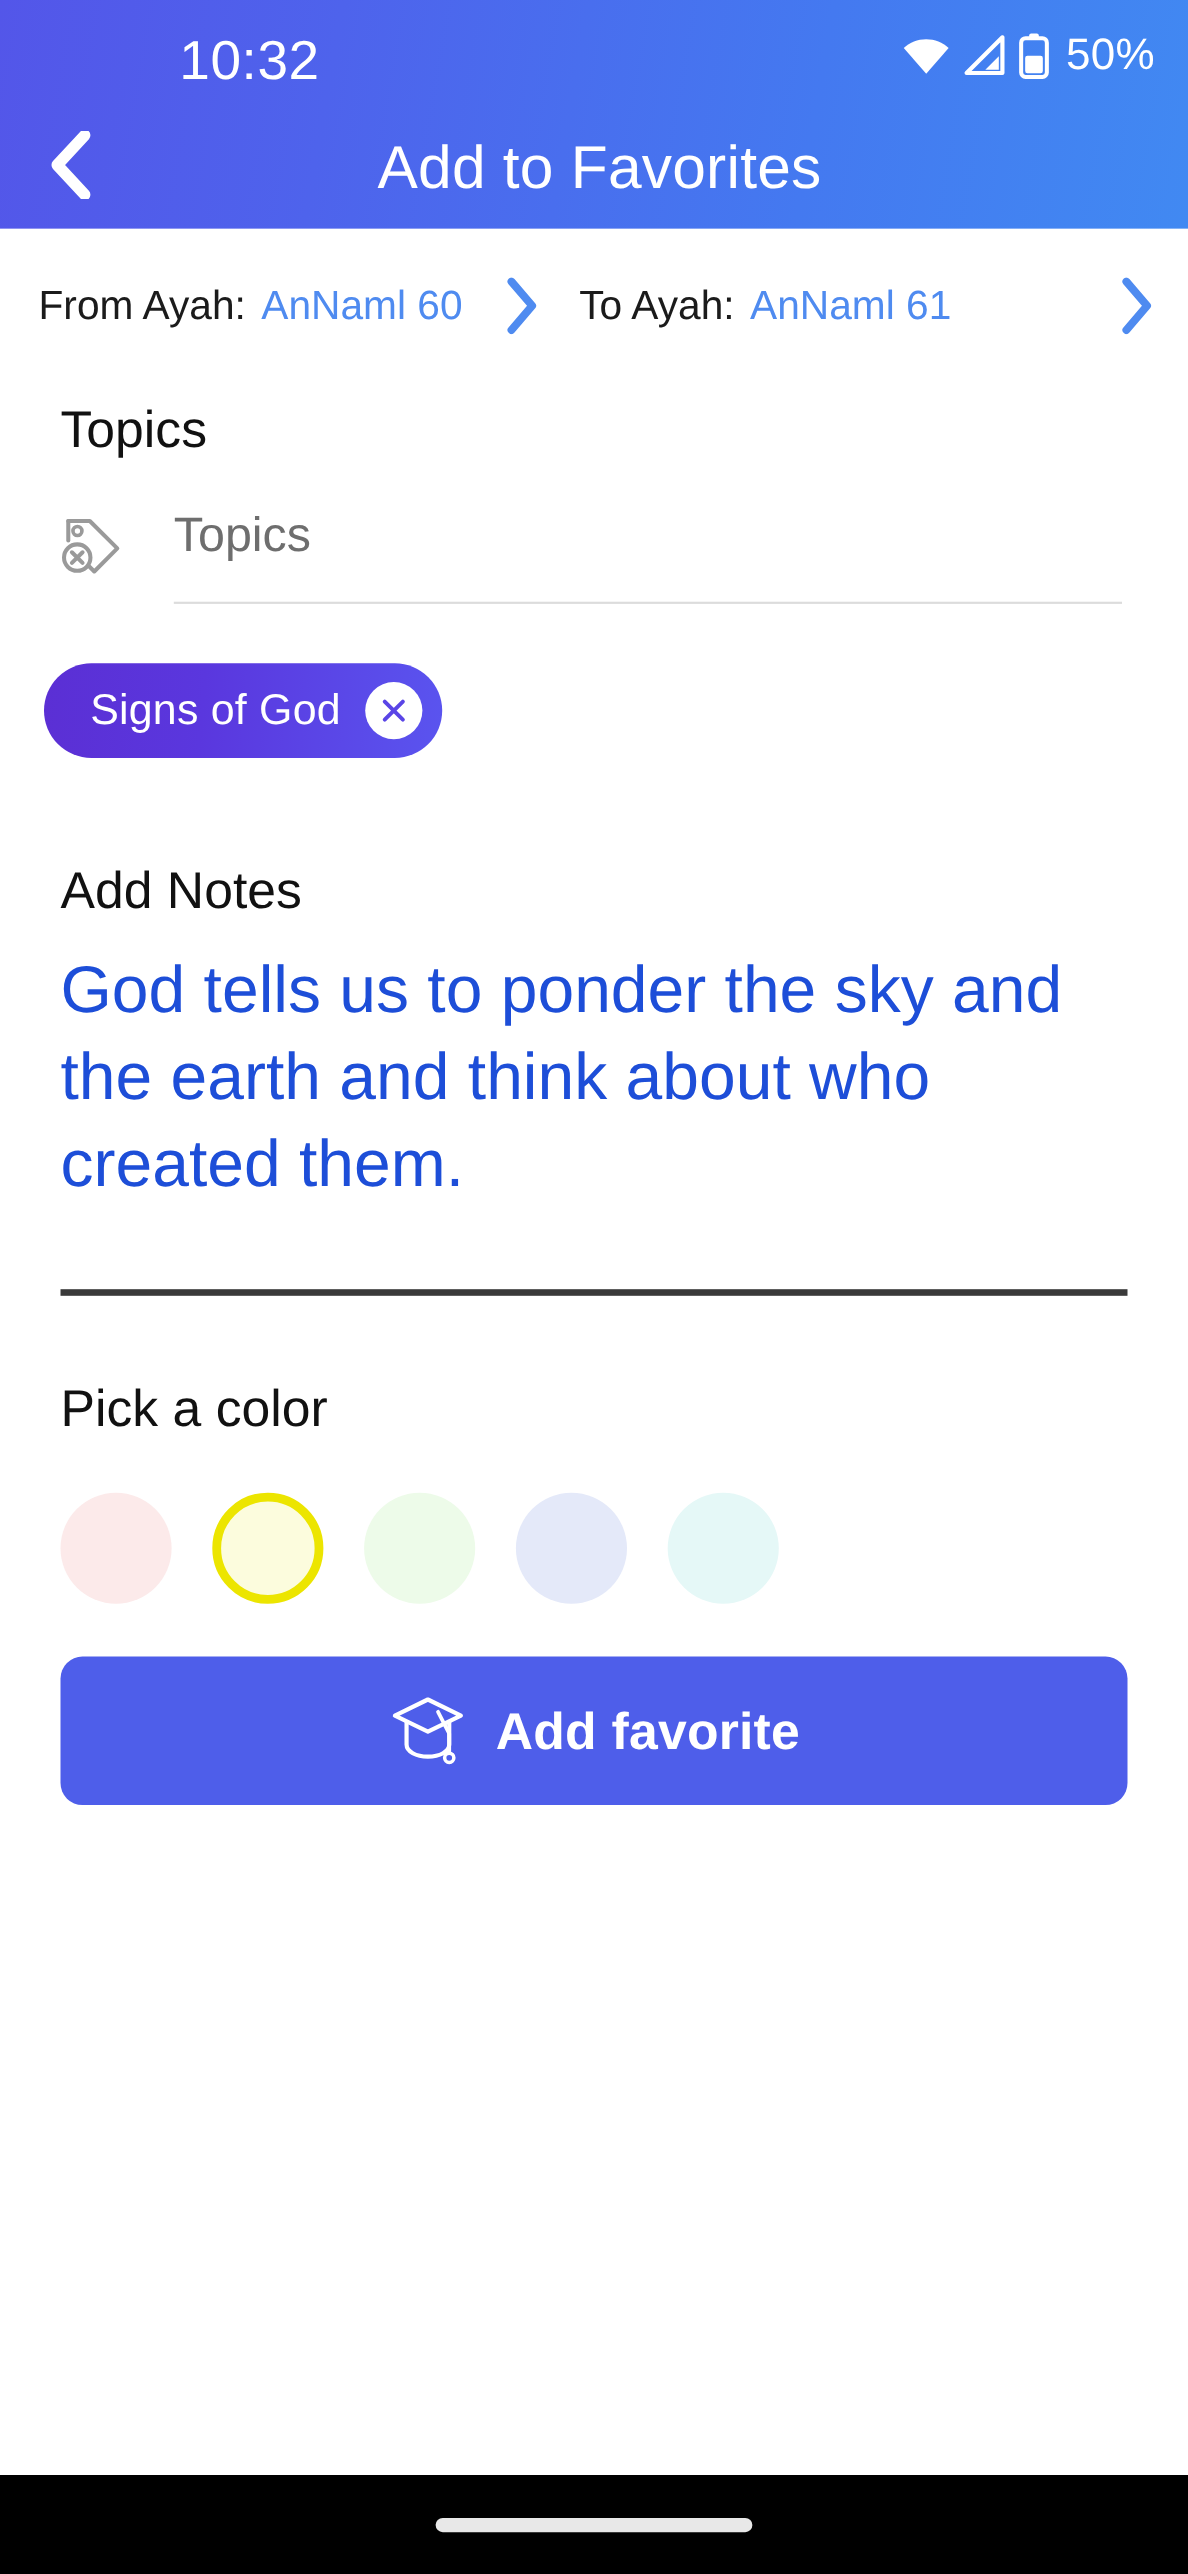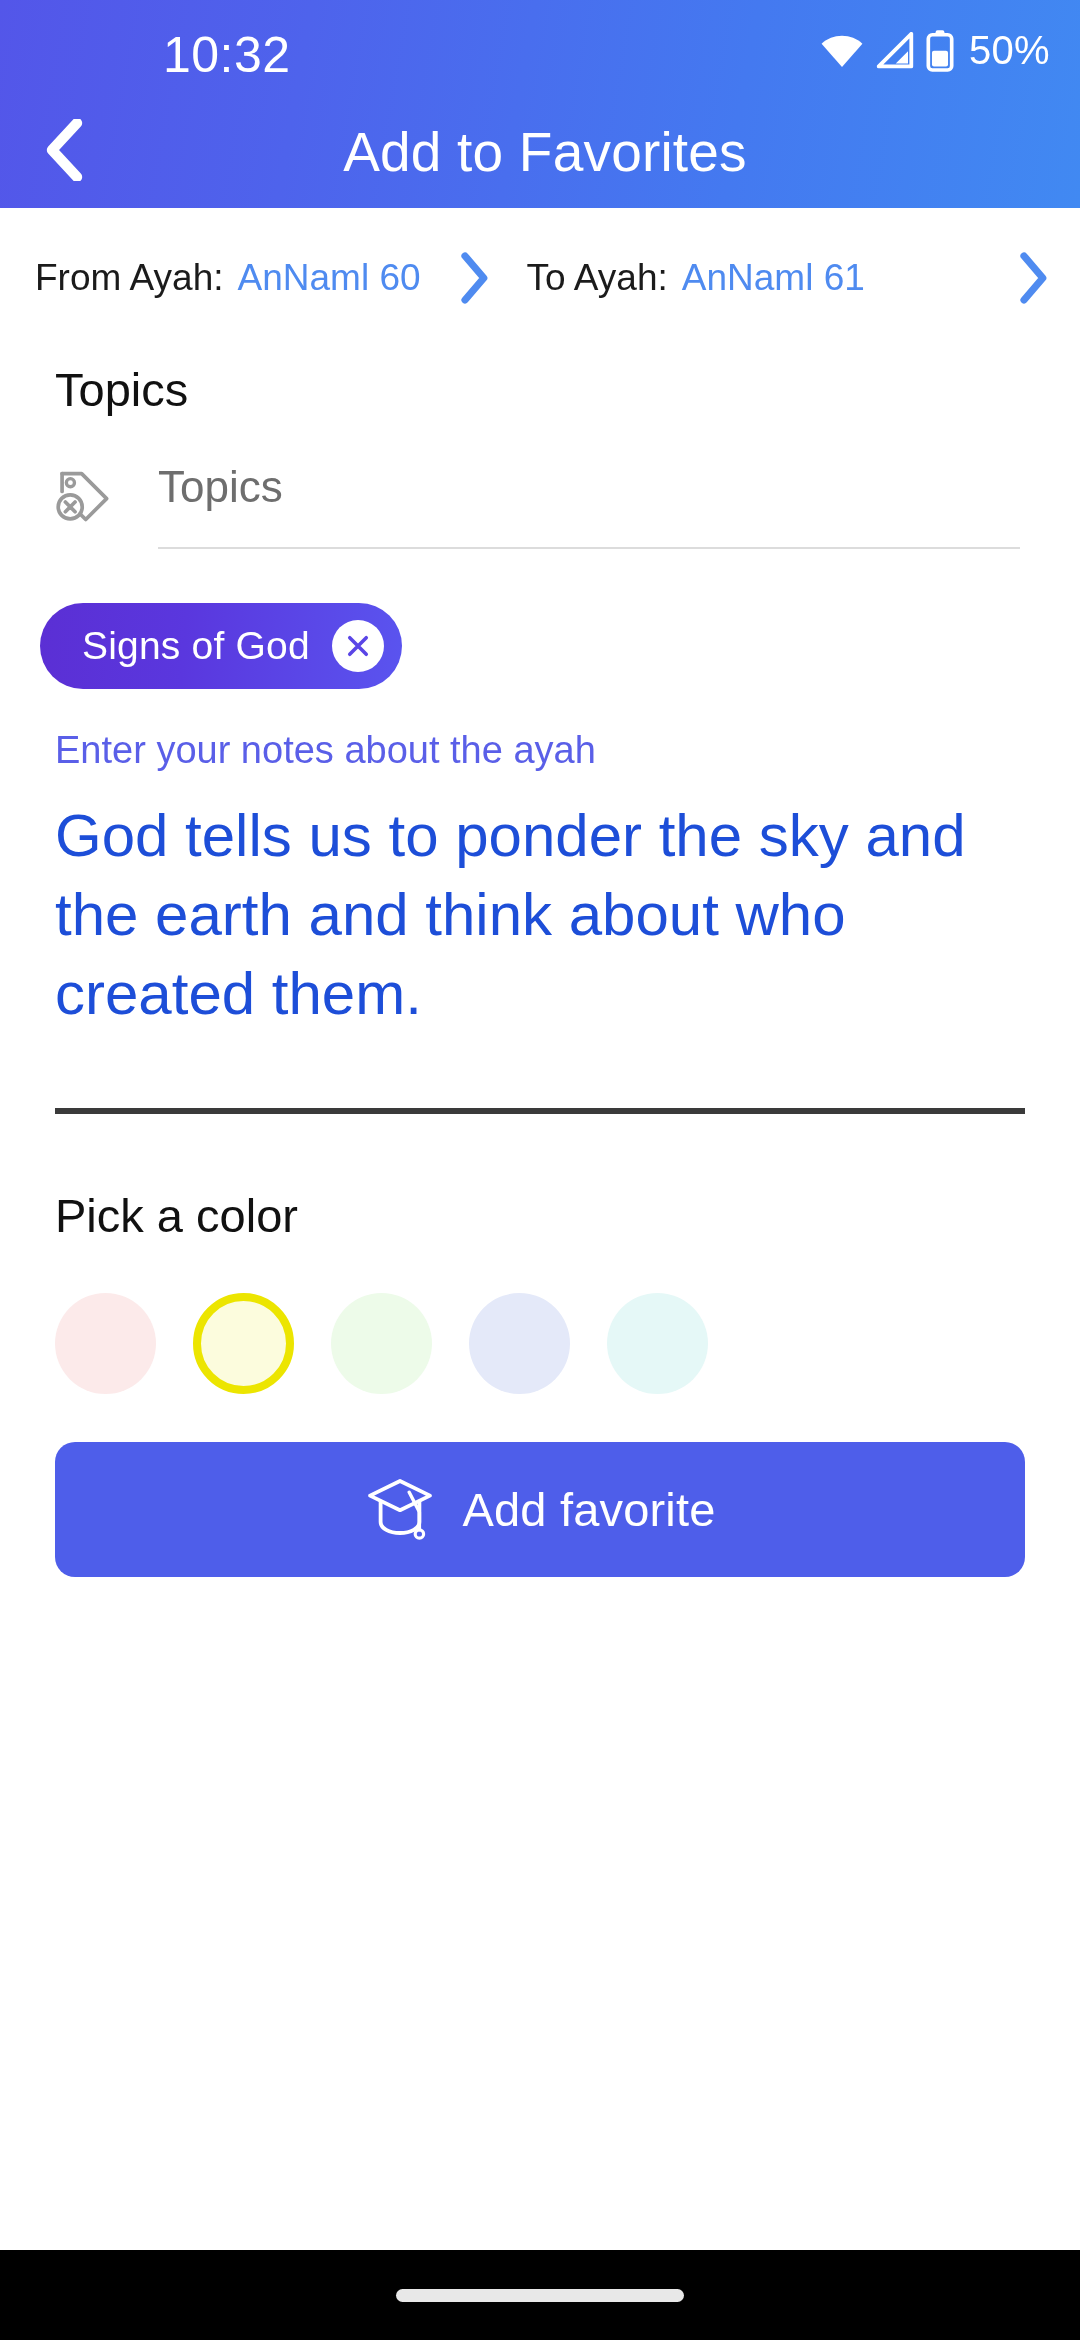--- a/index.html
+++ b/index.html
@@ -263,21 +263,21 @@
     justify-content: center;
     gap: 26px;
     cursor: pointer;
     border: none;
     width: calc(100% - 110px);
   }
 
   .primary-btn-label {
     color: #ffffff;
     font-size: 47px;
-    font-weight: 400;
+    font-weight: 700;
     letter-spacing: 0.2px;
   }
 
   
   .navbar {
     flex: 0 0 auto;
     height: 90px;
     background: #000000;
     display: flex;
     align-items: center;
@@ -378,21 +378,21 @@
       <div class="chip">
         <span class="chip-label">Signs of God</span>
         <span class="chip-close">
           <svg width="30" height="30" viewBox="0 0 16 16">
             <path d="M3.6 3.6 L12.4 12.4 M12.4 3.6 L3.6 12.4" stroke="#5a45e6" stroke-width="1.9" stroke-linecap="round"></path>
           </svg>
         </span>
       </div>
     </div>
 
-    <div class="notes-label">Enter your notes about the ayah</div>
+    <div class="section-title" id="notes-title">Add Notes</div>
     <div class="notes-text">God tells us to ponder the sky and the earth and think about who created them.</div>
 
     <div class="divider"></div>
 
     <div class="section-title" id="color-title">Pick a color</div>
 
     <div class="swatches">
       <div class="swatch" style="background:#FCEAEA;"></div>
       <div class="swatch selected" style="background: rgb(252, 252, 221); border-color: rgb(236, 229, 0);"></div>
       <div class="swatch" style="background:#EDFBE9;"></div>

